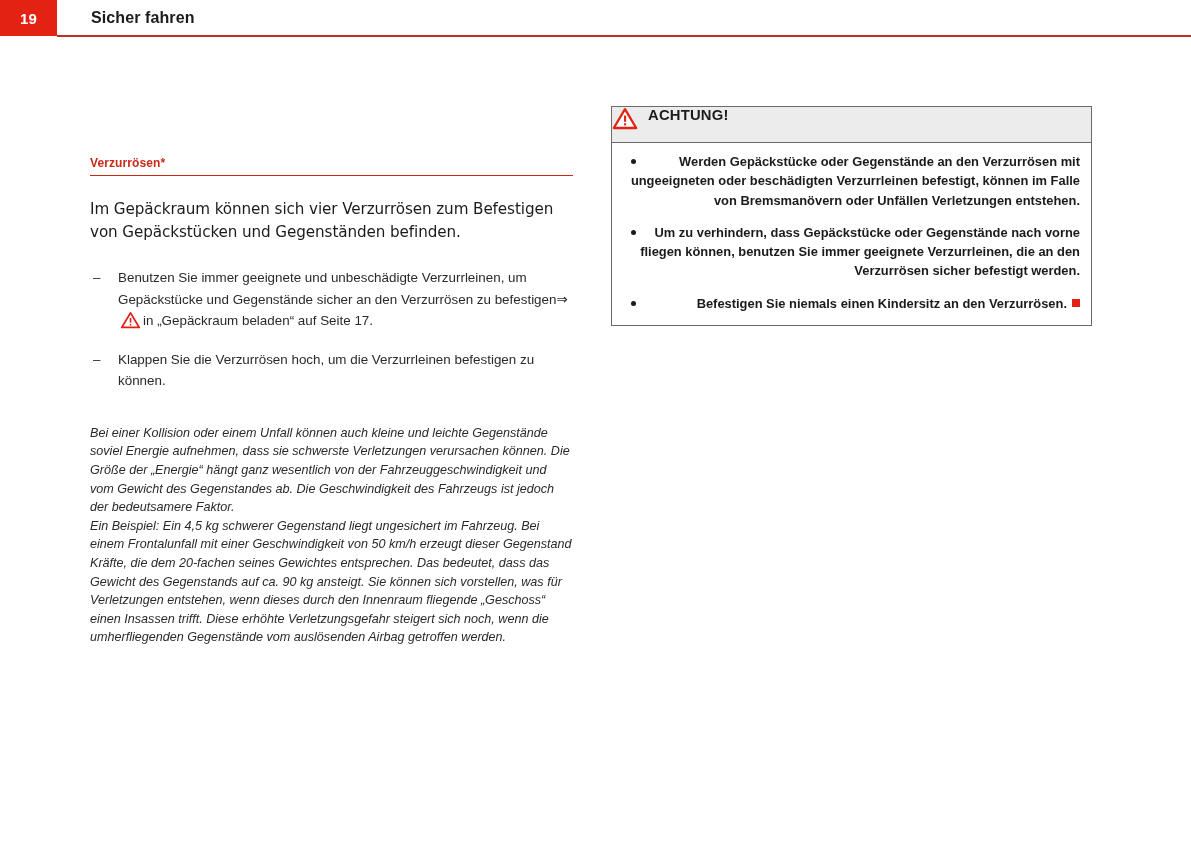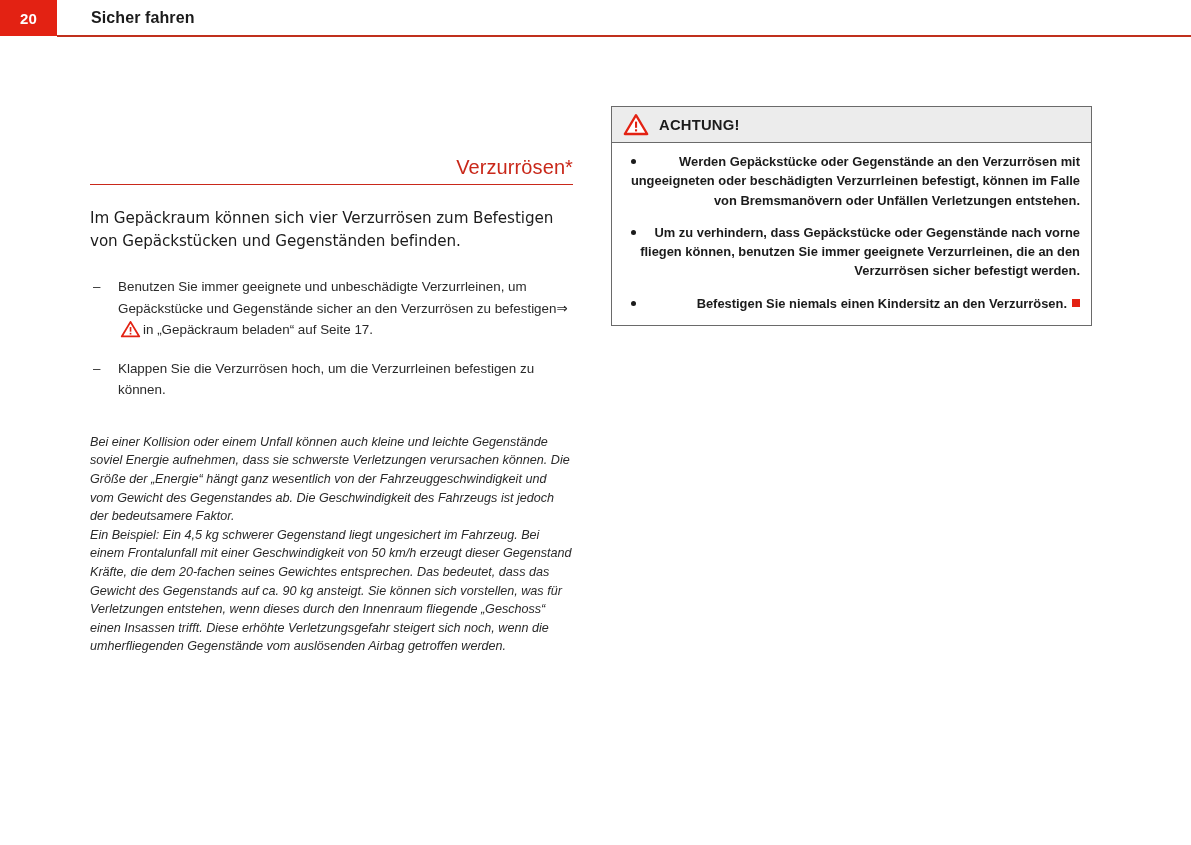--- a/index.html
+++ b/index.html
@@ -110,26 +110,25 @@
     background: #e32213;
     margin-left: 5px;
     vertical-align: 1px;
   }
 
   
   .section-heading-wrap {
     margin-top: 58px;
   }
   .section-heading {
-    font-size: 20px;
-    font-weight: normal;
+    font-size: 12px;
+    font-weight: bold;
     color: #c9281a;
     letter-spacing: 0.1px;
     margin: 0 0 5px 0;
-    text-align: right;
   }
   .section-rule {
     width: 483px;
     height: 1.4px;
     background: #c9281a;
   }
 
   
   .lead-italic {
     margin-top: 22px;
@@ -187,22 +186,20 @@
     border: 1px solid #6a6a6a;
     background: #ffffff;
     width: 481px;
     box-sizing: border-box;
   }
   .warn-box-header {
     background: #ececec;
     border-bottom: 1px solid #6a6a6a;
     height: 36px;
     display: flex;
-    align-items: center;
-    padding-left: 11px;
     box-sizing: border-box;
   }
   .tri-header {
     width: 26px;
     height: 23px;
     flex: 0 0 auto;
   }
   .warn-title {
     font-size: 14.8px;
     font-weight: bold;
@@ -234,21 +231,21 @@
   }
   .warn-bullet .wb-text {
     display: block;
     text-indent: 30px;
   }
 </style>
 </head>
 <body>
 
 <div class="page-header">
-  <div class="page-number-block">20</div>
+  <div class="page-number-block">19</div>
   <div class="page-header-title">Sicher fahren</div>
   <div class="page-header-rule"></div>
 </div>
 
 <div class="col-left">
 
 
   <div class="section-heading-wrap">
     <div class="section-heading">Verzurrösen*</div>
     <div class="section-rule"></div>

